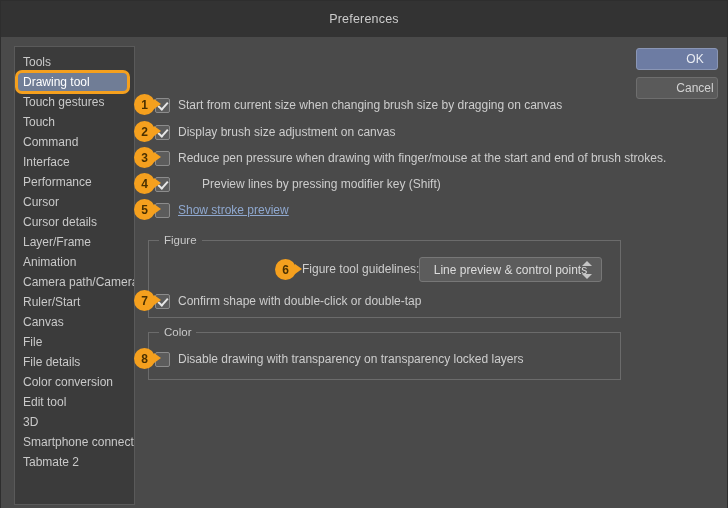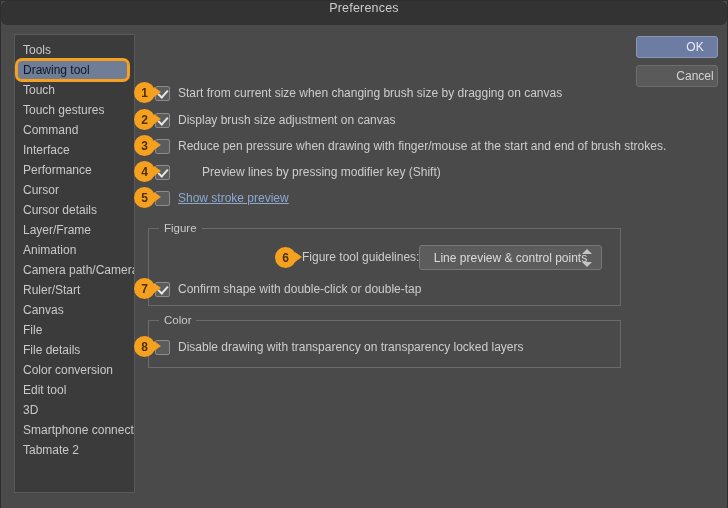--- a/index.html
+++ b/index.html
@@ -15,29 +15,28 @@
   }
   .dialog {
     position: relative;
     width: 728px;
     height: 508px;
     background: #4a4a4a;
     box-sizing: border-box;
     border: 1px solid #2e2e2e;
   }
   .titlebar {
-    height: 24px;
+    height: 36px;
     background: #333333;
     display: flex;
-    align-items: flex-start;
+    align-items: center;
     justify-content: center;
     color: #cccccc;
     font-size: 12.5px;
     letter-spacing: .2px;
-    border-radius: 6px;
   }
   .body-area {
     position: relative;
     height: 483px;
     background: #4a4a4a;
   }
 
   
   .sidebar {
     position: absolute;
@@ -55,21 +54,21 @@
     height: 20px;
     line-height: 20px;
     padding-left: 8px;
     color: #c9c9c9;
     font-size: 12px;
     white-space: nowrap;
     box-sizing: border-box;
   }
   .side-item.selected {
     background: #707d96;
-    color: #0f172a;
+    color: #ffffff;
     outline: 3px solid #f5a01e;
     outline-offset: -1px;
     border-radius: 5px;
     margin-left: 2px;
     margin-right: 6px;
     padding-left: 6px;
   }
 
   
   .btn {
@@ -232,22 +231,22 @@
 
   <div class="titlebar">
     <span>Preferences</span>
   </div>
 
   <div class="body-area">
 
     <div class="sidebar">
       <div class="side-item">Tools</div>
       <div class="side-item selected">Drawing tool</div>
+      <div class="side-item">Touch gestures</div>
       <div class="side-item">Touch</div>
-      <div class="side-item">Touch gestures</div>
       <div class="side-item">Command</div>
       <div class="side-item">Interface</div>
       <div class="side-item">Performance</div>
       <div class="side-item">Cursor</div>
       <div class="side-item">Cursor details</div>
       <div class="side-item">Layer/Frame</div>
       <div class="side-item">Animation</div>
       <div class="side-item">Camera path/Camera</div>
       <div class="side-item">Ruler/Start</div>
       <div class="side-item">Canvas</div>

